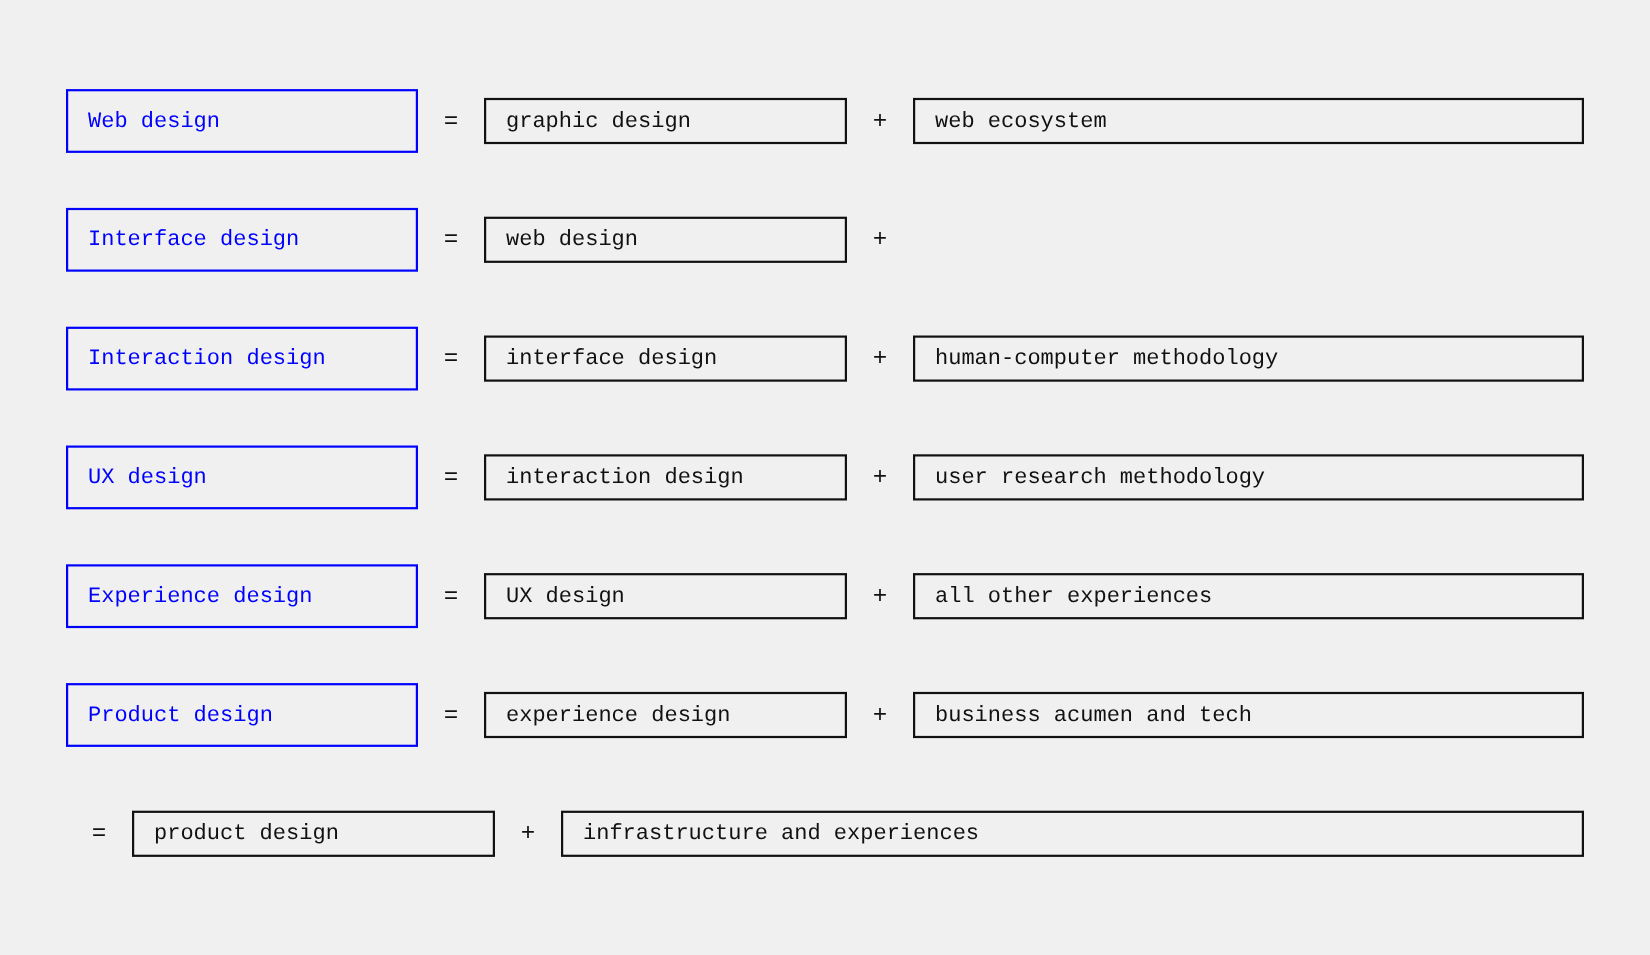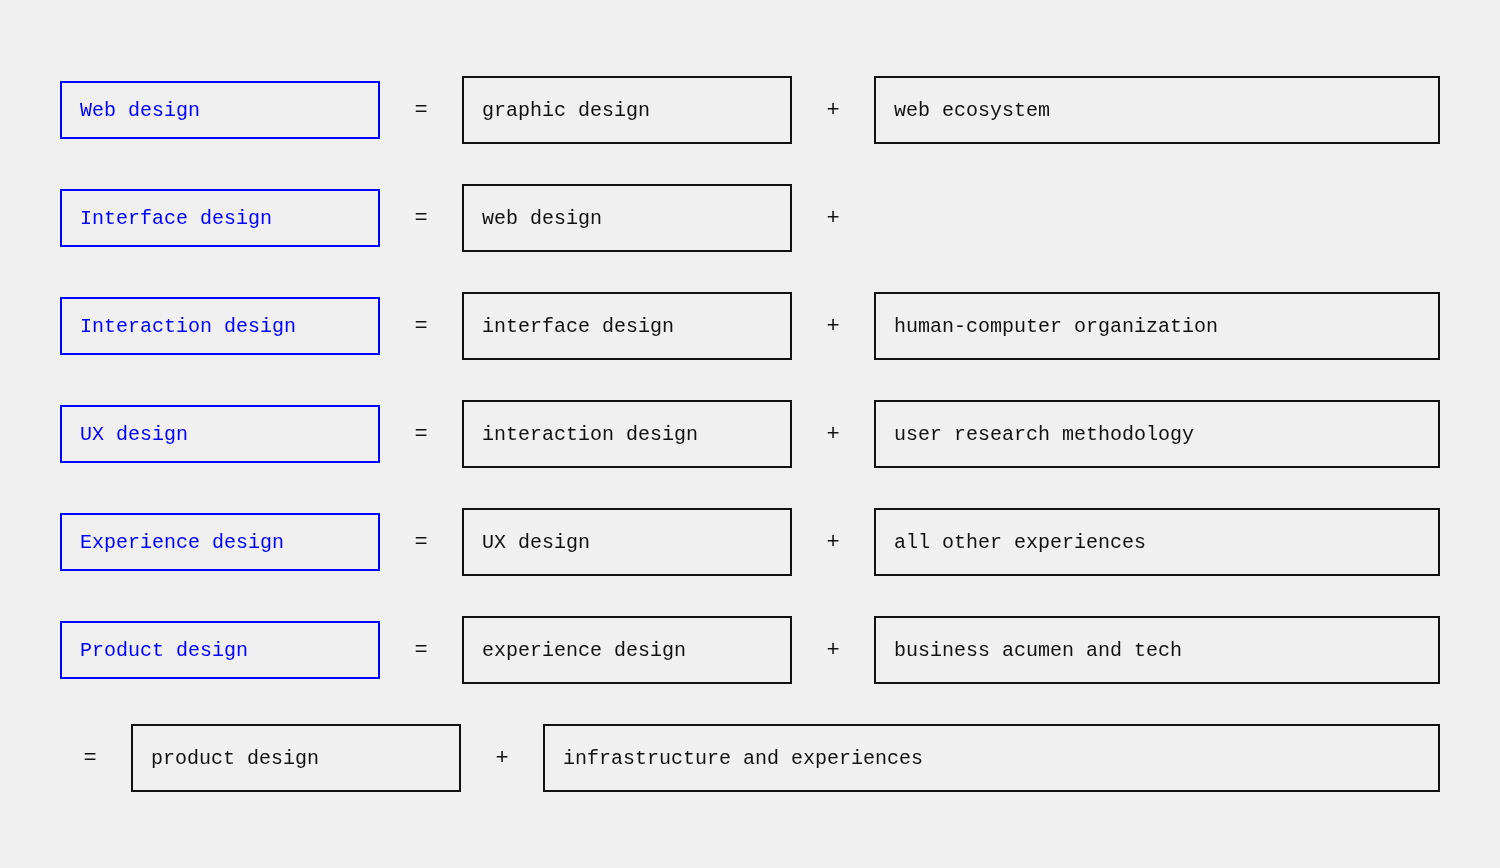--- a/index.html
+++ b/index.html
@@ -24,21 +24,21 @@
       display: flex;
       flex-direction: column;
       gap: 0px;
       padding: 40px 0;
     }
 
     .row {
       display: flex;
       align-items: center;
       height: 108px;
-      gap: 11px;
+      gap: 0;
     }
 
     .term-box {
       width: 320px;
       height: 58px;
       border: 2px solid blue;
       color: blue;
       display: flex;
       align-items: center;
       padding: 0 18px;
@@ -50,21 +50,21 @@
     .operator {
       width: 60px;
       text-align: center;
       font-size: 22px;
       color: #111;
       font-family: 'Courier New', Courier, monospace;
       flex-shrink: 0;
     }
 
     .component-box {
-      height: 68px;
+      height: 42px;
       border: 2px solid #111;
       color: #111;
       display: flex;
       align-items: center;
       padding: 0 18px;
       font-size: 20px;
       font-family: 'Courier New', Courier, monospace;
       background: transparent;
     }
 
@@ -91,21 +91,21 @@
       <div class="term-box">Interface design</div>
       <div class="operator">=</div>
       <div class="component-box component-left">web design</div>
       <div class="operator">+</div>
     </div>
     <div class="row">
       <div class="term-box">Interaction design</div>
       <div class="operator">=</div>
       <div class="component-box component-left">interface design</div>
       <div class="operator">+</div>
-      <div class="component-box component-right">human-computer organization</div>
+      <div class="component-box component-right">human-computer methodology</div>
     </div>
     <div class="row">
       <div class="term-box">UX design</div>
       <div class="operator">=</div>
       <div class="component-box component-left">interaction design</div>
       <div class="operator">+</div>
       <div class="component-box component-right">user research methodology</div>
     </div>
     <div class="row">
       <div class="term-box">Experience design</div>

